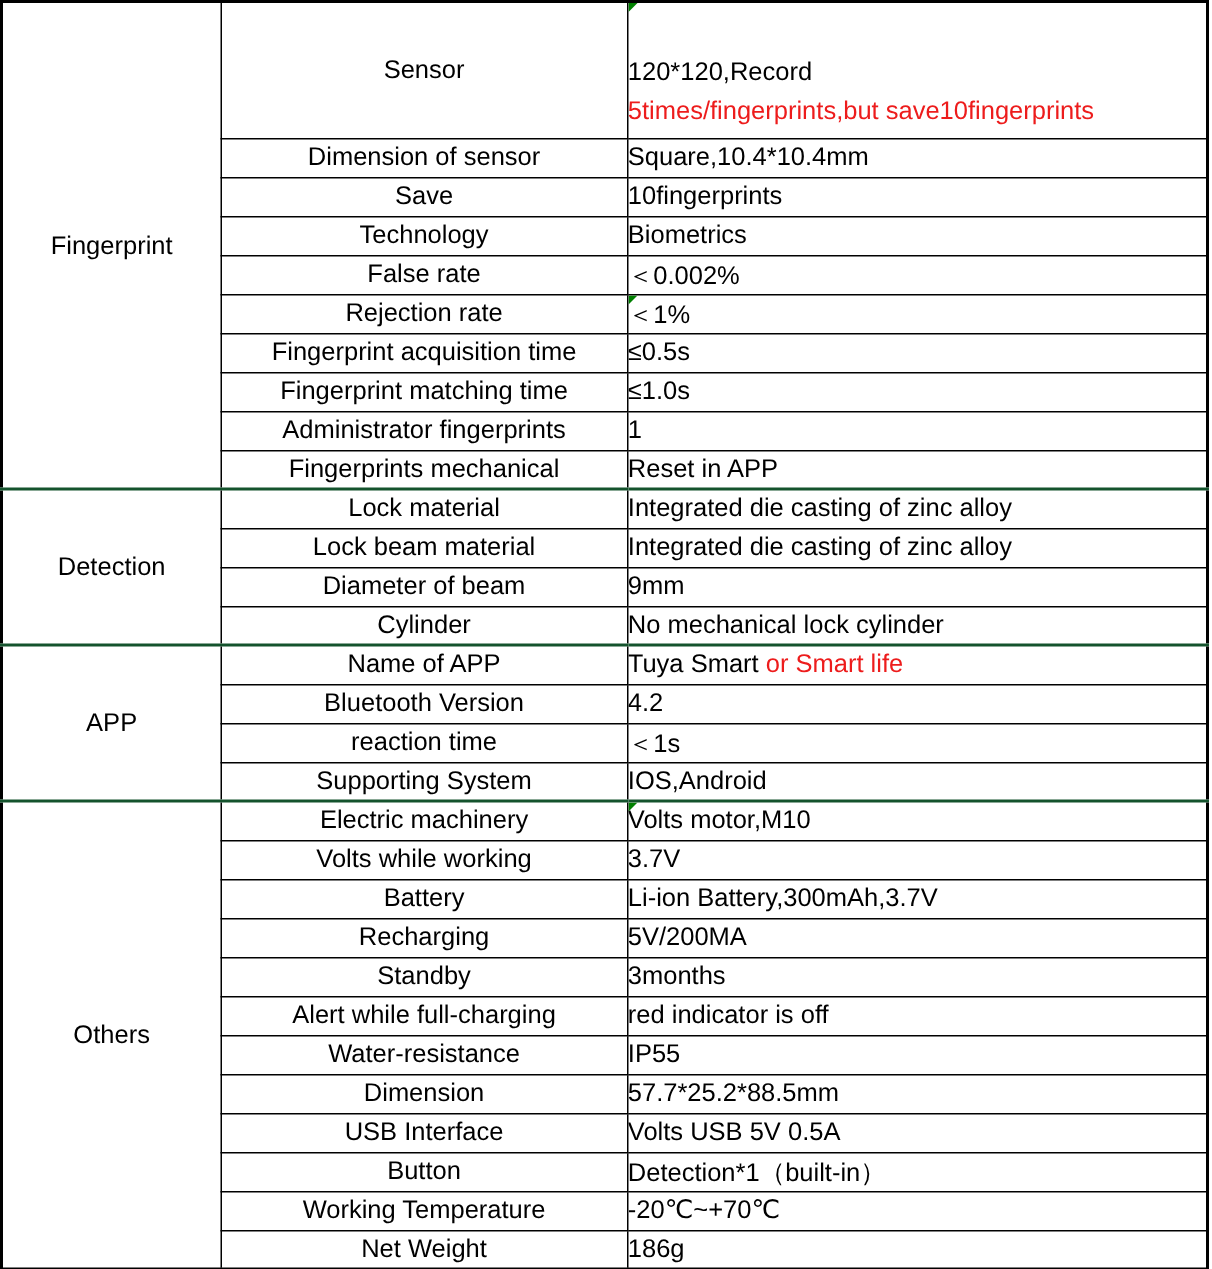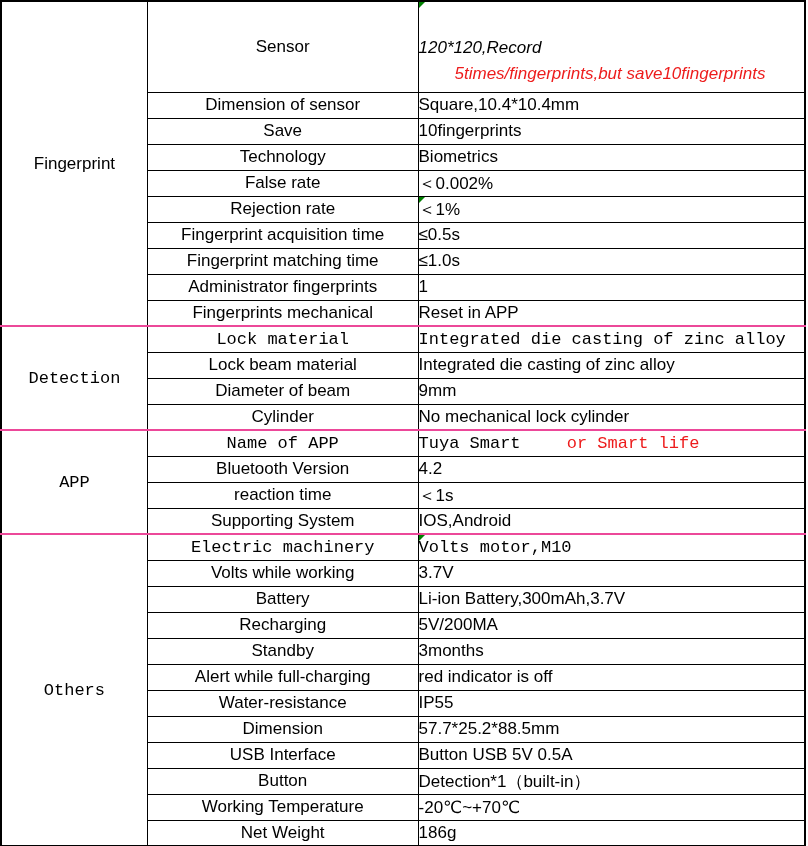--- a/index.html
+++ b/index.html
@@ -30,39 +30,38 @@
   table.spec td {
     border: 1px solid #000000;
     padding: 0;
     vertical-align: middle;
     overflow: hidden;
     white-space: nowrap;
   }
   table.spec tr { height: 26px; }
   table.spec tr.tall { height: 91px; }
   
-  table.spec tr.group-start td { border-top: 2px solid #ec4899; font-family: Liberation Mono, monospace; }
+  table.spec tr.group-start td { border-top: 2px solid #14532d; }
   td.category {
     text-align: center;
     font-size: 17px;
     margin-left: 16px;
   }
   td.prop { padding-left: 4px; text-align: center; }
   td.val  {
     padding-left: 5px;
     position: relative;
   }
   td.val.tall {
     vertical-align: bottom;
     padding-bottom: 5px;
     line-height: 26px;
     white-space: normal;
-    font-style: italic;
-  }
-  .seg.red { color: var(--red, #ed1c1c); margin-left: 36px; }
+  }
+  .seg.red { color: var(--red, #ed1c1c); }
   .marker {
     position: absolute;
     top: 0;
     left: 0;
     width: 0;
     height: 0;
     border-top: 6px solid var(--green, #008000);
     border-right: 6px solid transparent;
   }
 </style>
@@ -180,21 +179,21 @@
         <tr>
           <td class="prop">Water-resistance</td>
           <td class="val"><span class="seg">IP55</span></td>
         </tr>
         <tr>
           <td class="prop">Dimension</td>
           <td class="val"><span class="seg">57.7*25.2*88.5mm</span></td>
         </tr>
         <tr>
           <td class="prop">USB Interface</td>
-          <td class="val"><span class="seg">Button USB 5V 0.5A</span></td>
+          <td class="val"><span class="seg">Volts USB 5V 0.5A</span></td>
         </tr>
         <tr>
           <td class="prop">Button</td>
           <td class="val"><span class="seg">Detection*1（built-in）</span></td>
         </tr>
         <tr>
           <td class="prop">Working Temperature</td>
           <td class="val"><span class="seg">-20℃~+70℃</span></td>
         </tr>
         <tr>

